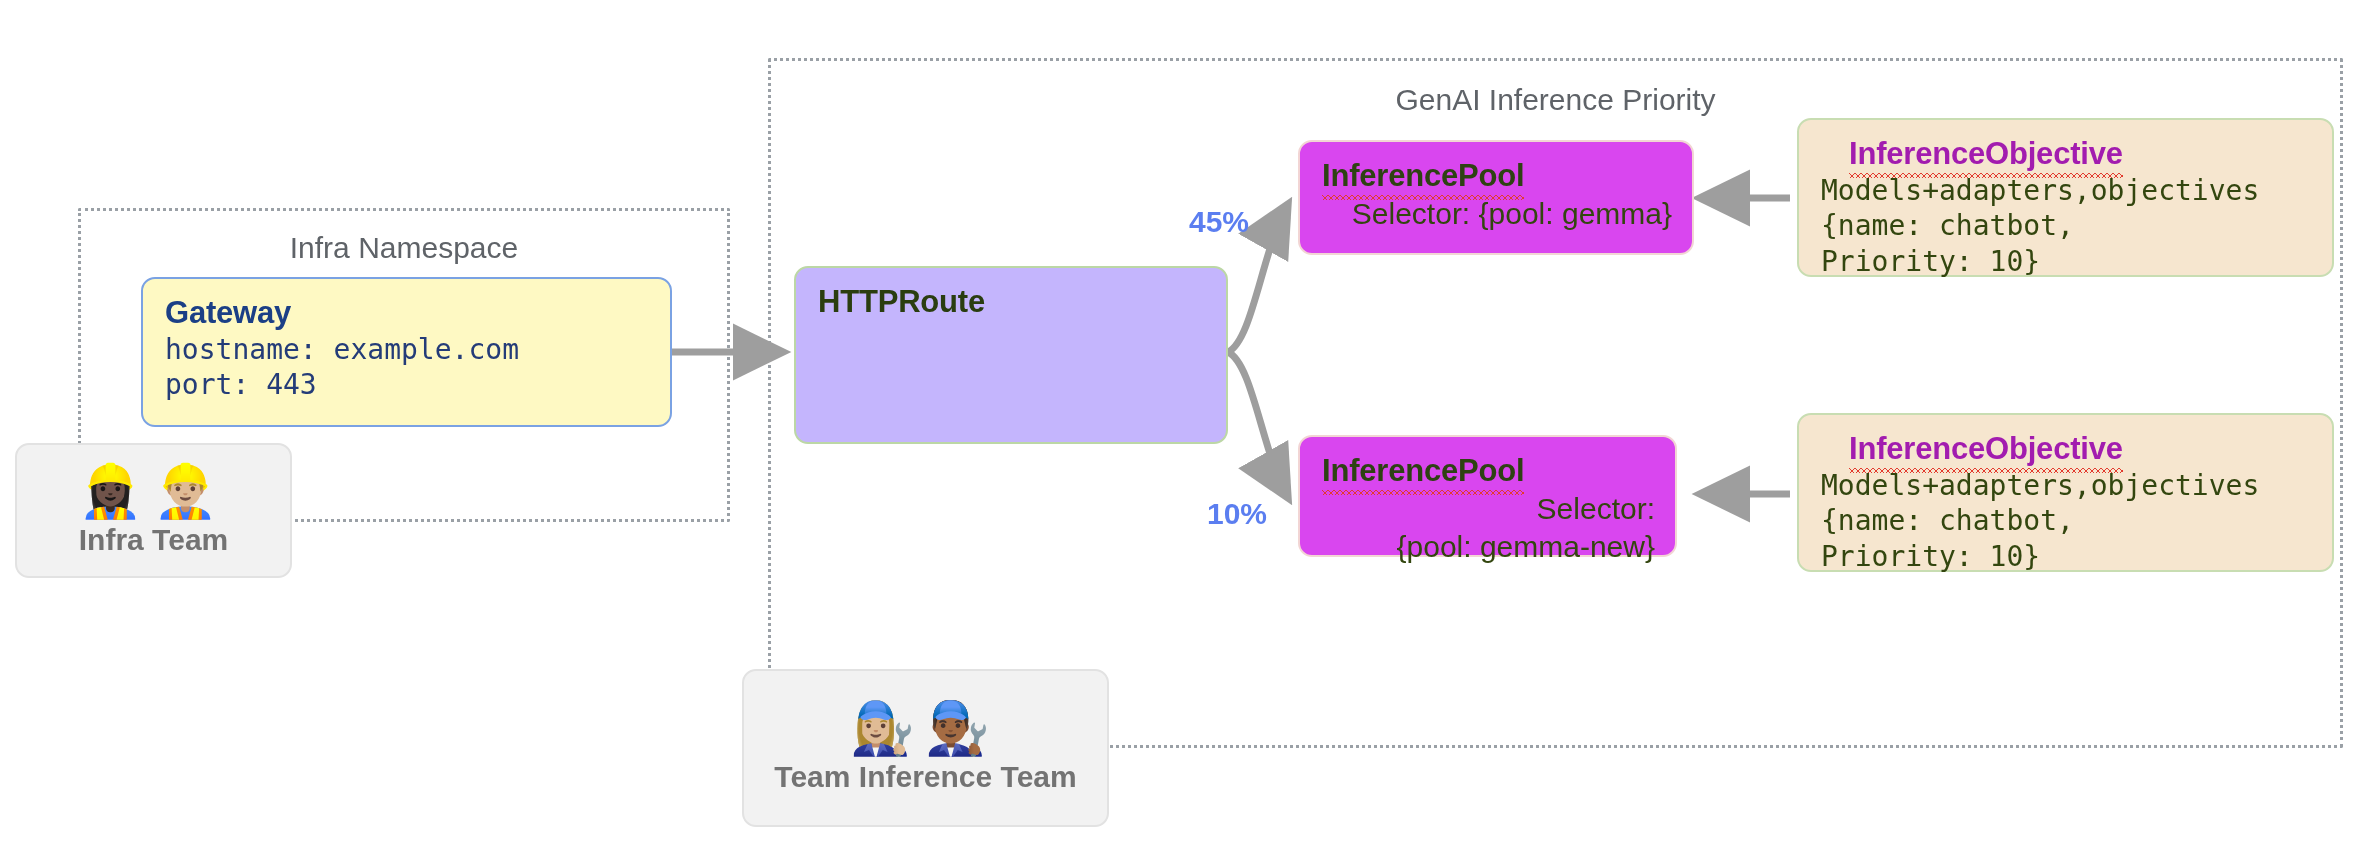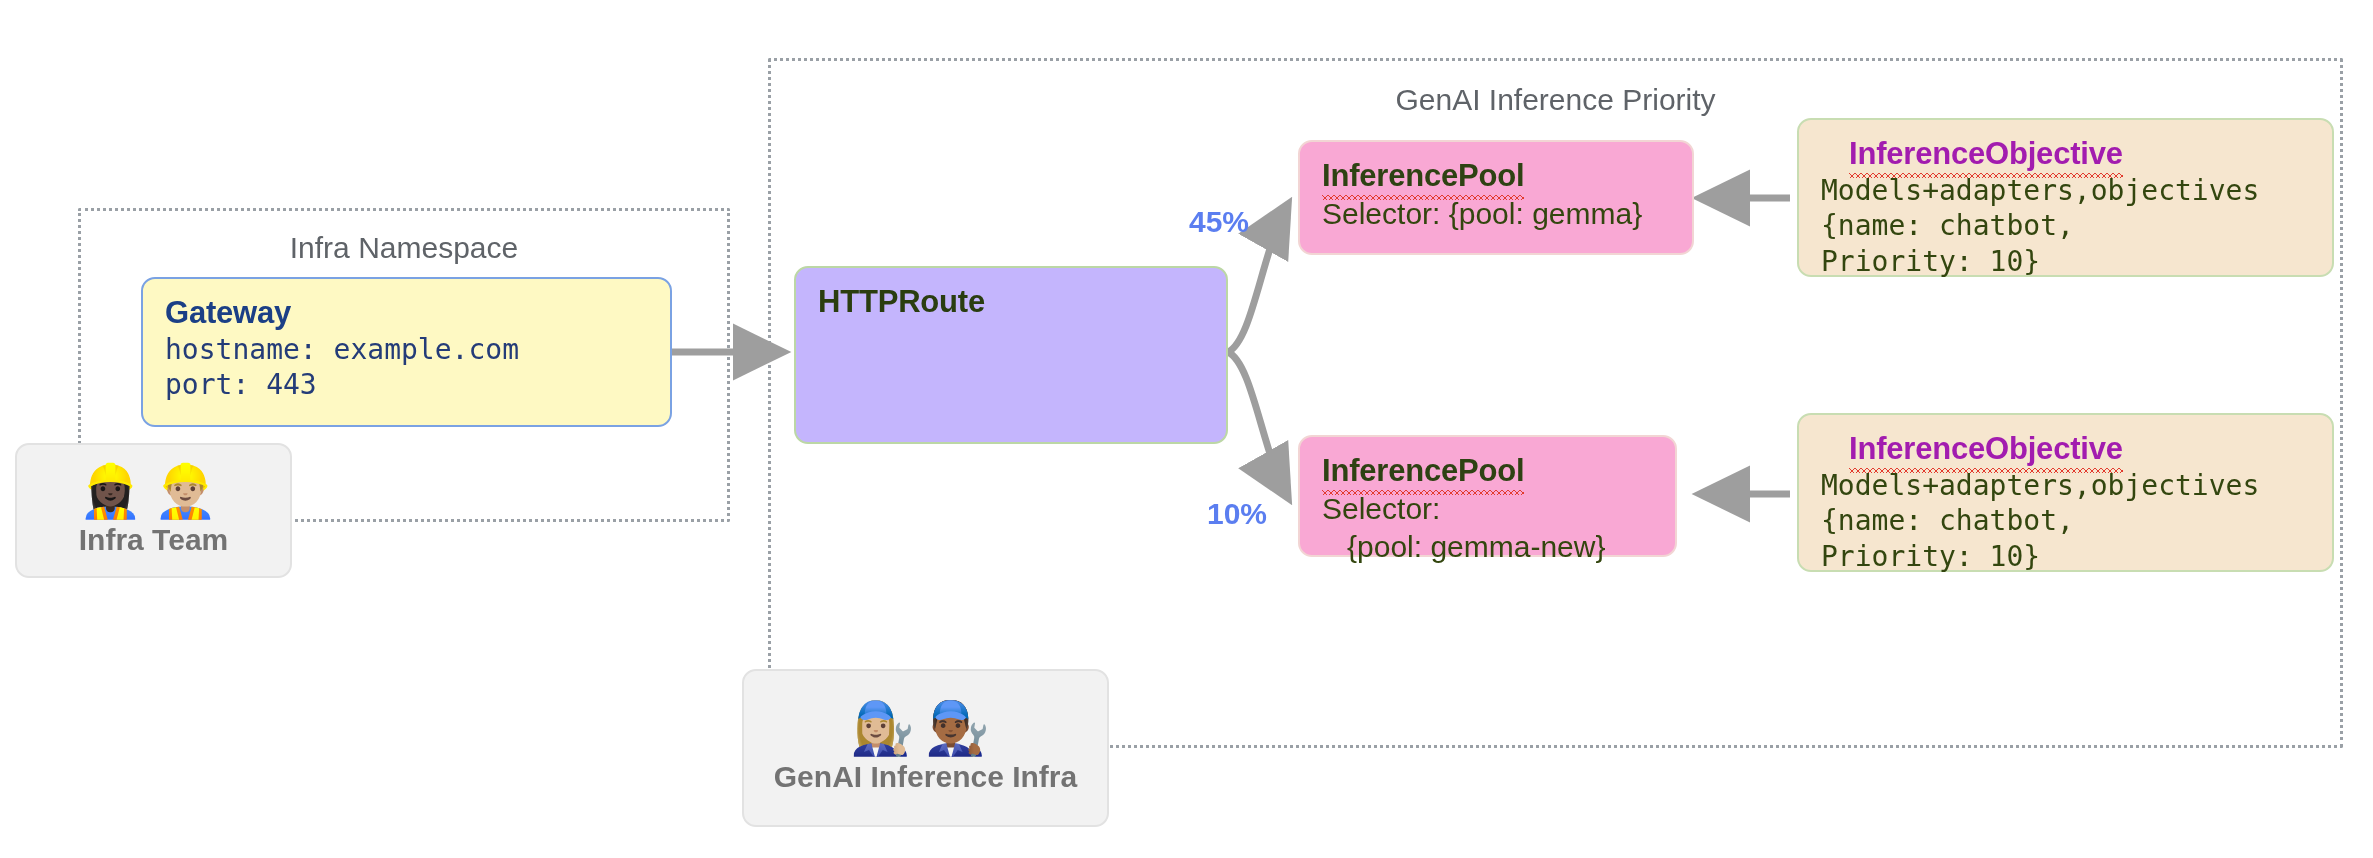--- a/index.html
+++ b/index.html
@@ -54,20 +54,21 @@
   }
   .card-body {
     font-family: "DejaVu Sans Mono", "Liberation Mono", monospace;
     font-size: 28px;
     white-space: pre;
   }
   .card-body-sans {
     font-family: "Liberation Sans", sans-serif;
     font-size: 30px;
     white-space: pre;
+    text-align: right;
   }
 
   
   .squiggle::after {
     content: "";
     position: absolute;
     left: 0;
     right: 0;
     bottom: -5px;
     height: 5px;
@@ -89,21 +90,21 @@
   
   .card-route {
     background: #c4b5fd;
     border: 2px solid #bcd7a5;
   }
   .card-route .card-title { color: #2a3d10; }
   .card-route .card-body  { color: #33460f; }
 
   
   .card-pool {
-    background: #f9a8d4;
+    background: #d946ef;
     border: 2px solid #f2d5d4;
   }
   .card-pool .card-title { color: #2e4213; }
   .card-pool .card-body-sans { color: #33460f; }
 
   
   .card-objective {
     background: #f6e6cf;
     border: 2px solid #c8ddb2;
   }
@@ -222,16 +223,16 @@
 Priority: 10}</div>
   </div>
 
   <div class="abs team" style="left:15px; top:443px; width:277px; height:135px;">
     <div class="team-emoji">👷🏿‍♀️👷🏼‍♂️</div>
     <div class="team-label">Infra Team</div>
   </div>
 
   <div class="abs team" style="left:742px; top:669px; width:367px; height:158px;">
     <div class="team-emoji">👩🏼‍🔧👨🏾‍🔧</div>
-    <div class="team-label">GenAI Inference Infra</div>
+    <div class="team-label">Team Inference Team</div>
   </div>
 
 </div>
 
 </body></html>

